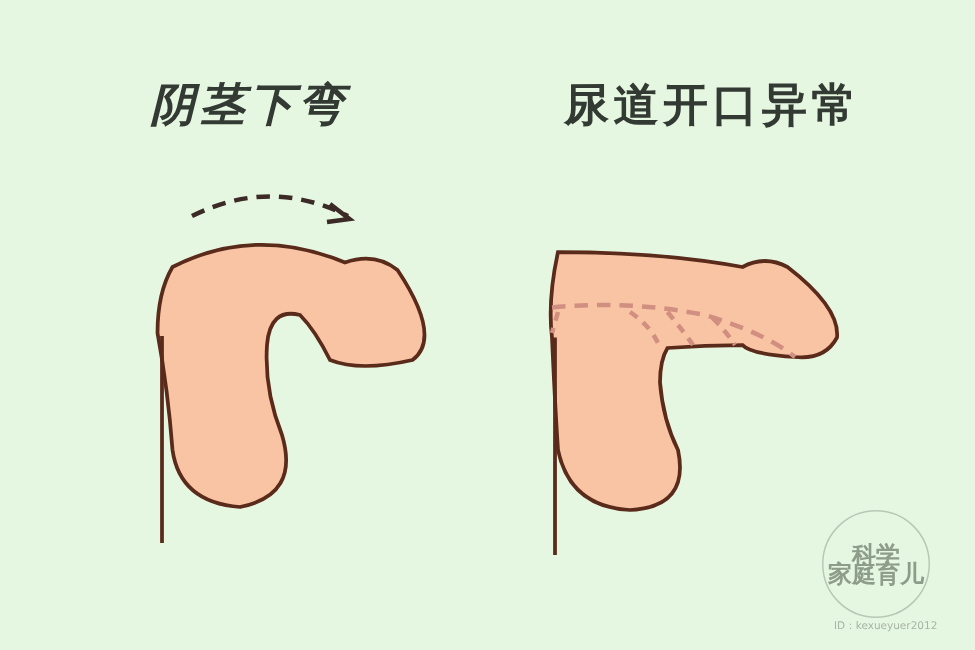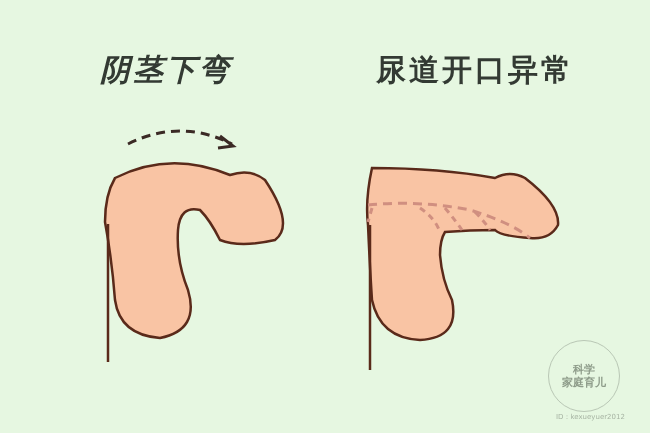--- a/index.html
+++ b/index.html
@@ -14,21 +14,21 @@
     font-size: 30px; font-weight: bold; color: #333a33;
     letter-spacing: 3px;
   }
   #label-left { left: 100px; font-style: italic; }
   #label-right { left: 348px; margin-left: 28px; }
   svg.figure { position: absolute; left: 0; top: 0; }
   .watermark {
     position: absolute; left: 548px; top: 340px; width: 70px; height: 70px;
     border: 1.5px solid #b9c7b5; border-radius: 50%;
     display: flex; flex-direction: column; align-items: center; justify-content: center;
-    color: #8e9c8a; font-size: 11px; font-weight: bold; line-height: 13px;
+    color: #8e9c8a; font-size: 16px; font-weight: bold; line-height: 13px;
   }
   .watermark-id {
     position: absolute; left: 556px; top: 412px;
     font-size: 7px; color: #a7b4a3;
   }
 </style>
 </head>
 <body>
 
 <div class="label" id="label-left">阴茎下弯</div>

